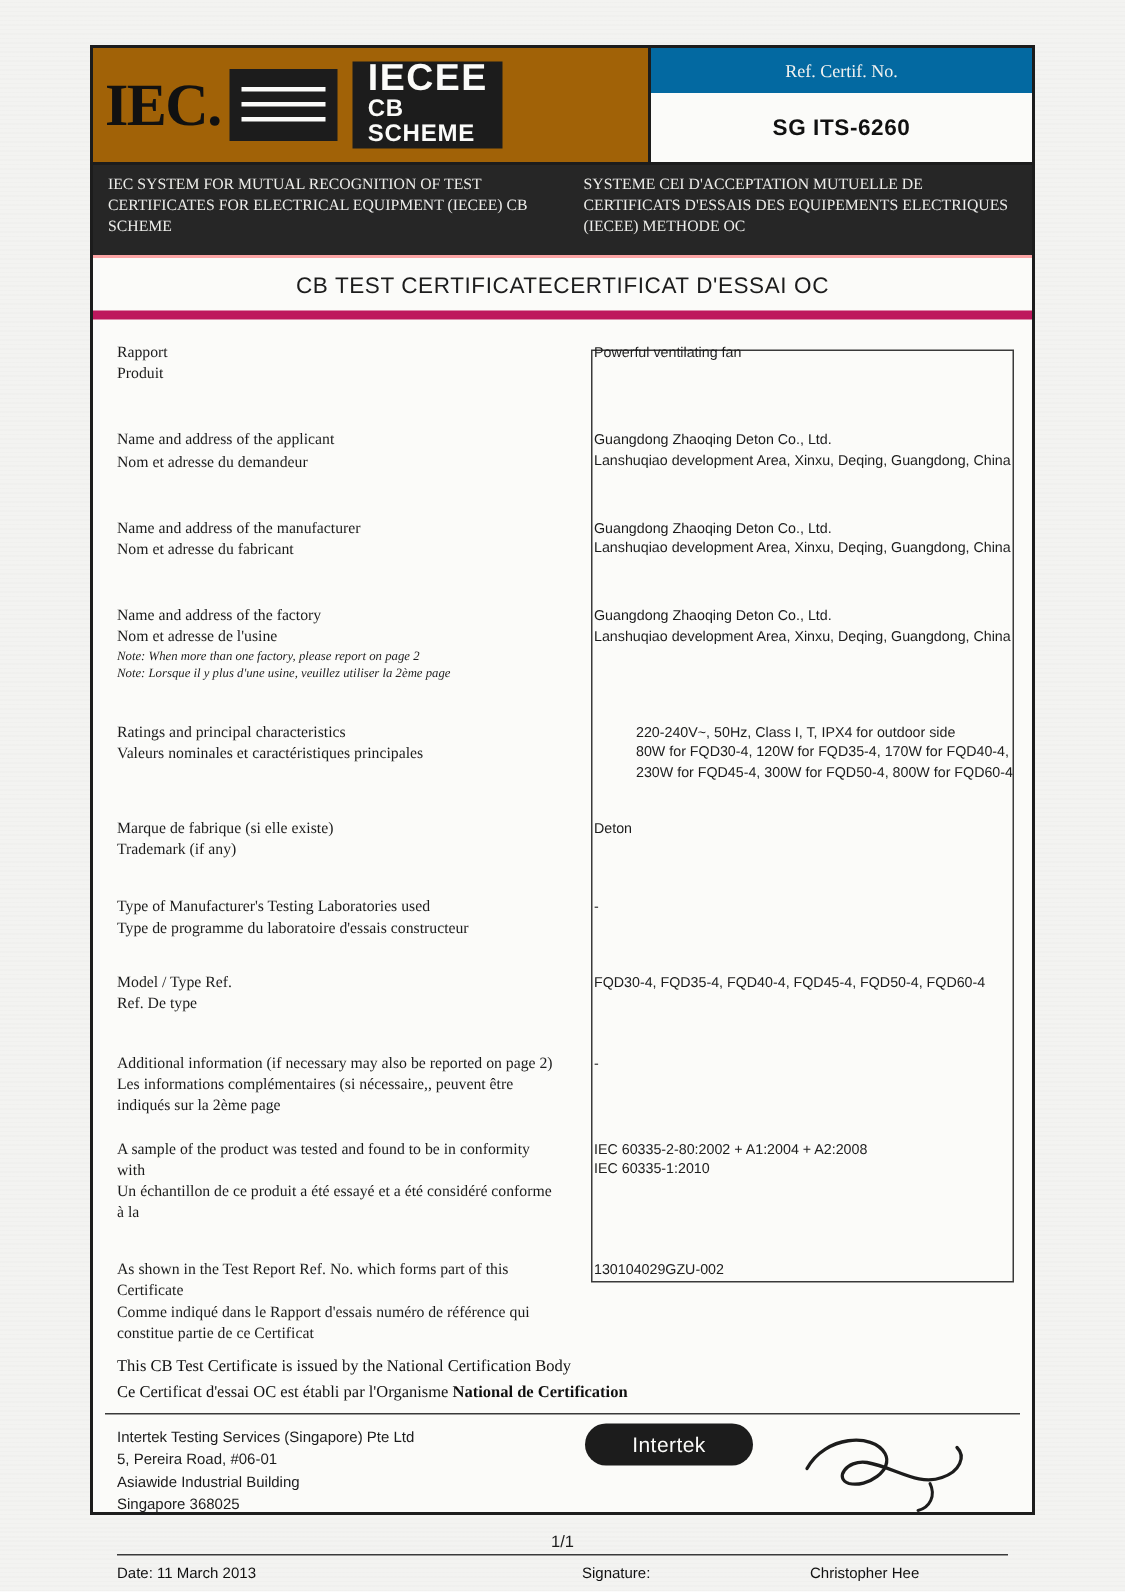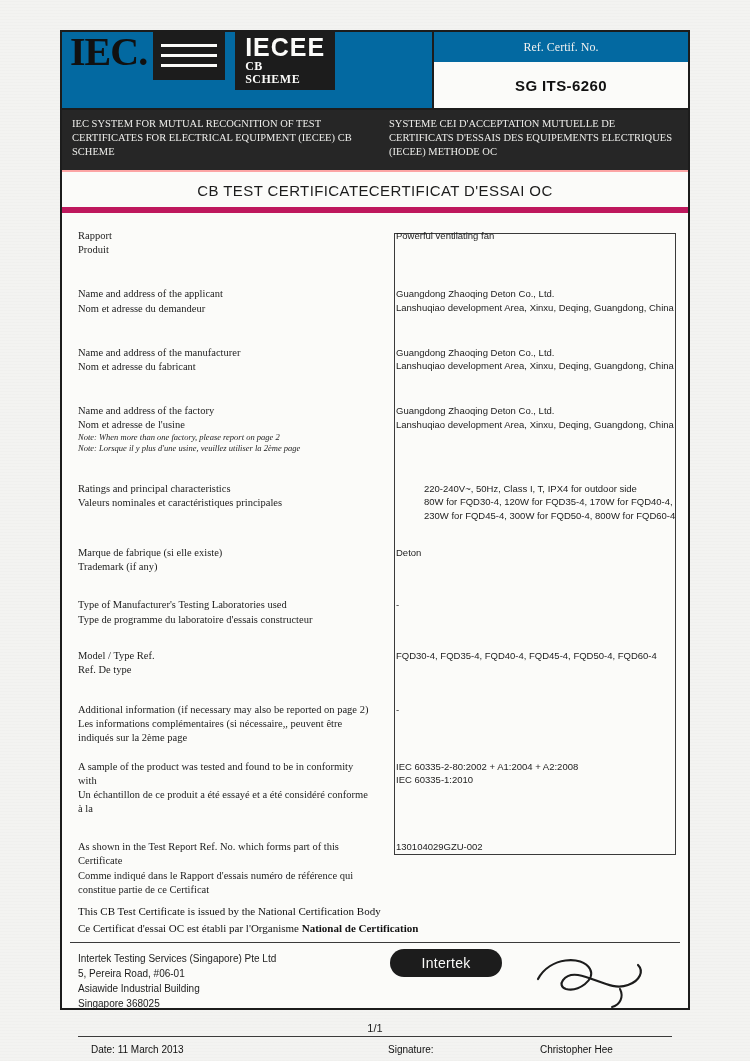--- a/index.html
+++ b/index.html
@@ -46,24 +46,24 @@
   .hdr {
     display: flex;
     height: 78px;
     border-bottom: 2px solid #1c1c1c;
     box-sizing: border-box;
   }
   .hdr-logo {
     flex: 0 0 372px;
     border-right: 2px solid #1c1c1c;
     display: flex;
-    align-items: flex-start;
+    align-items: center;
     padding-left: 8px;
     box-sizing: border-box;
-    background: #0369a1;
+    background: #a16207;
   }
   .iec-mark {
     font-family: "Liberation Serif", serif;
     font-weight: bold;
     font-size: 40px;
     letter-spacing: -1px;
     color: #111;
     line-height: 1;
     padding-right: 6px;
   }
@@ -97,23 +97,23 @@
     justify-content: center;
   }
   .iecee-top {
     font-family: "Liberation Sans", sans-serif;
     font-weight: bold;
     font-size: 25px;
     letter-spacing: 1px;
     line-height: 1;
   }
   .iecee-sub {
-    font-family: Liberation Serif, serif;
+    font-family: Liberation Sans, sans-serif;
     font-weight: bold;
-    font-size: 12px;
+    font-size: 16px;
     line-height: 1.05;
     letter-spacing: 0.5px;
   }
   .hdr-ref {
     flex: 1 1 auto;
     display: flex;
     flex-direction: column;
   }
   .hdr-ref-top {
     flex: 0 0 30px;
@@ -266,21 +266,21 @@
   }
   .sig-wrap {
     position: absolute;
     left: 450px;
     top: 2px;
     width: 150px;
     height: 76px;
   }
   .date-line {
     position: absolute;
-    left: 21px;
+    left: 8px;
     bottom: 8px;
     font-family: "Liberation Sans", sans-serif;
     font-size: 10px;
   }
   .sig-label {
     position: absolute;
     left: 318px;
     bottom: 8px;
     font-family: "Liberation Sans", sans-serif;
     font-size: 10px;

